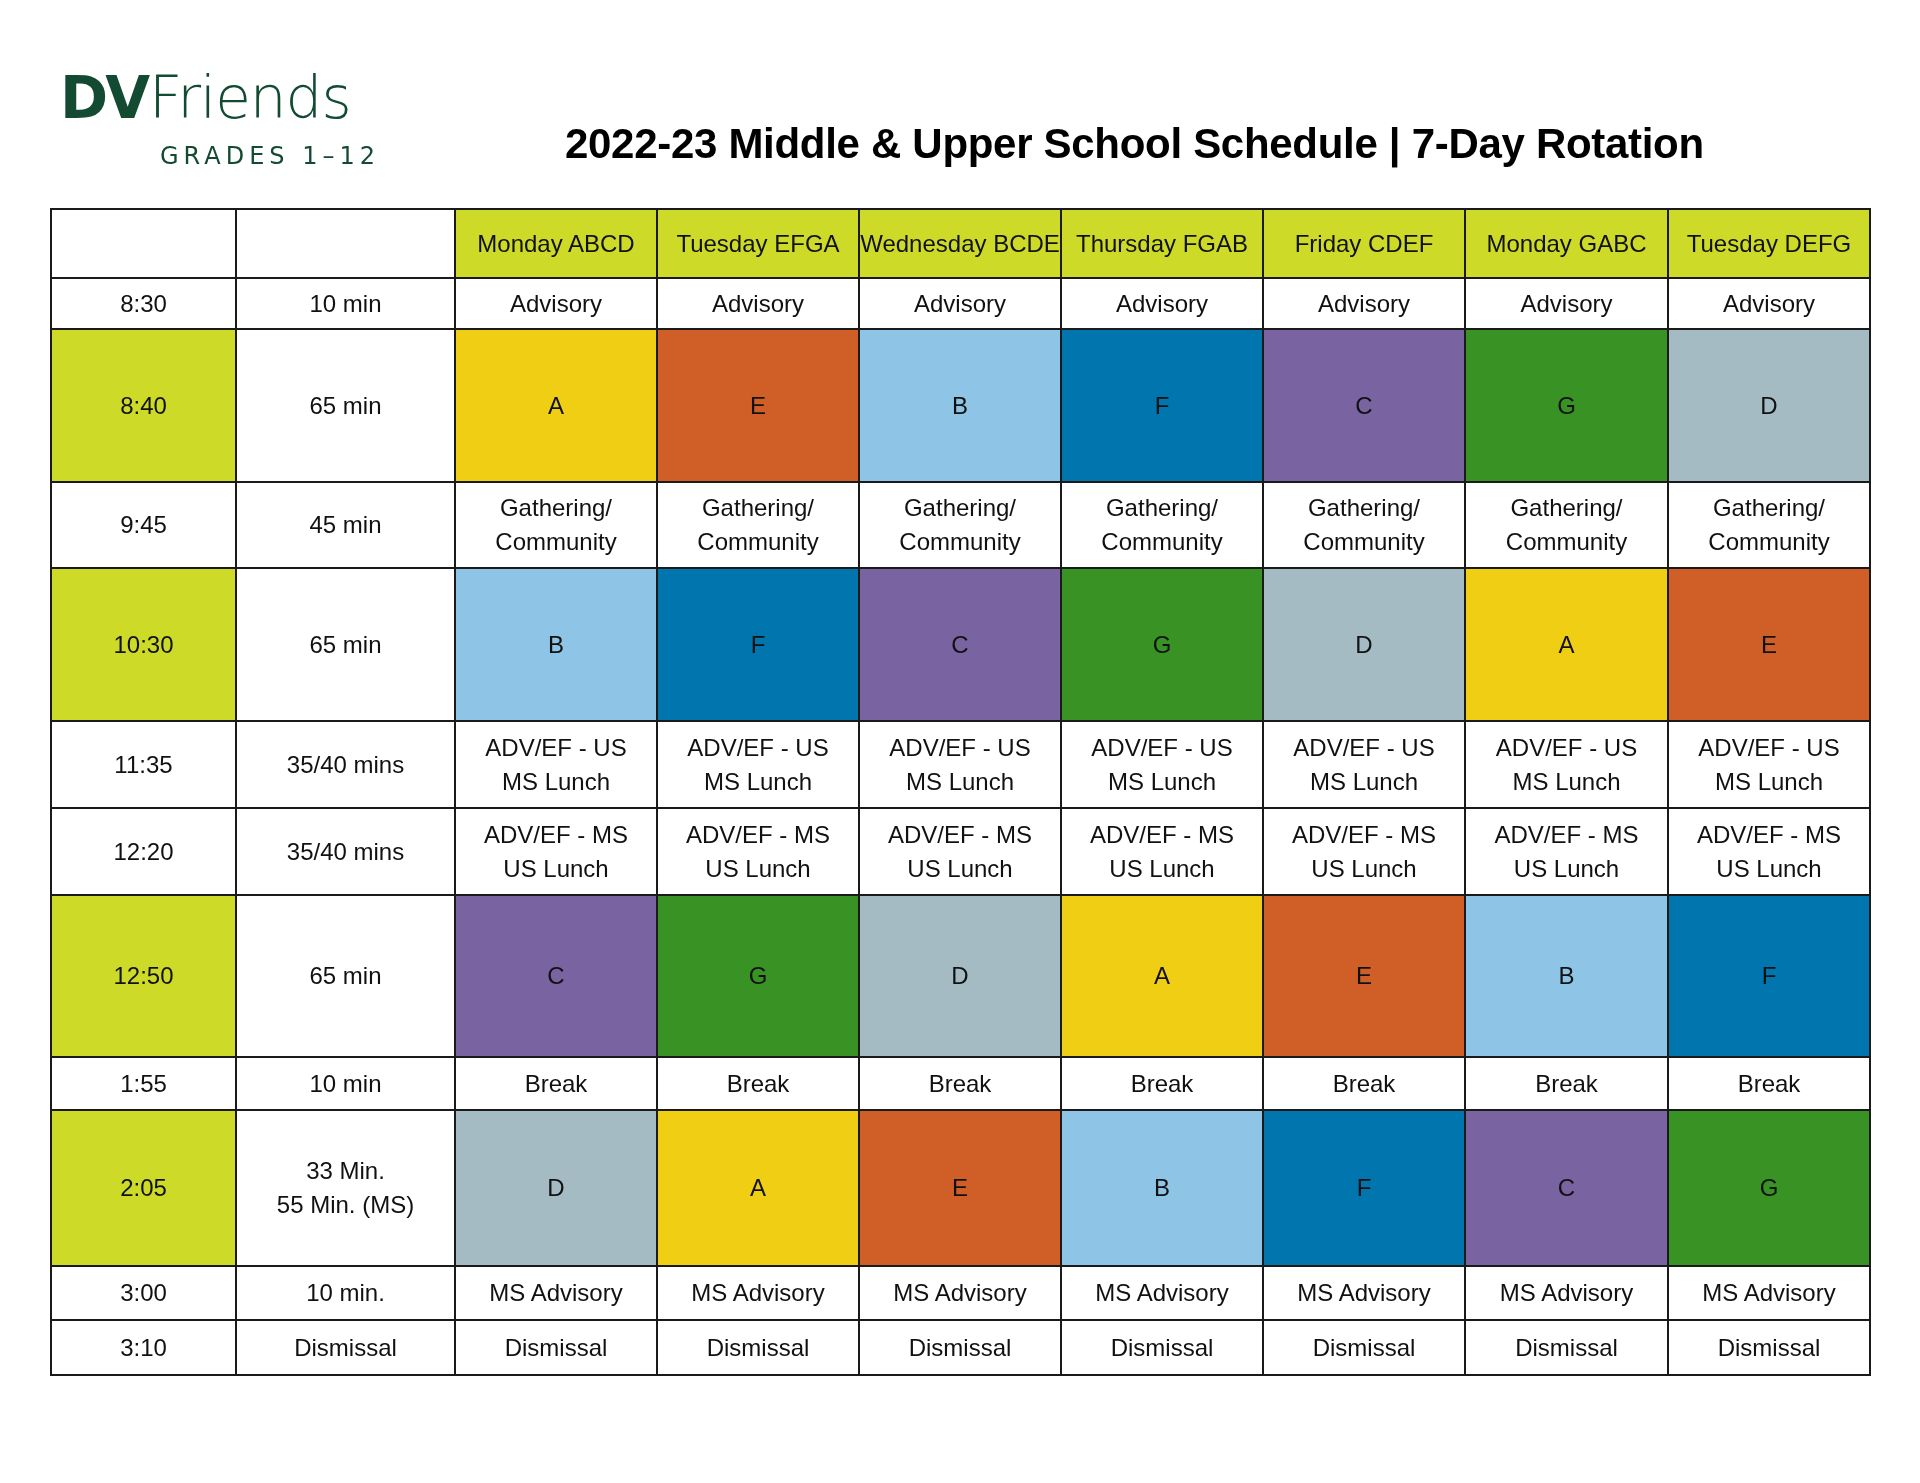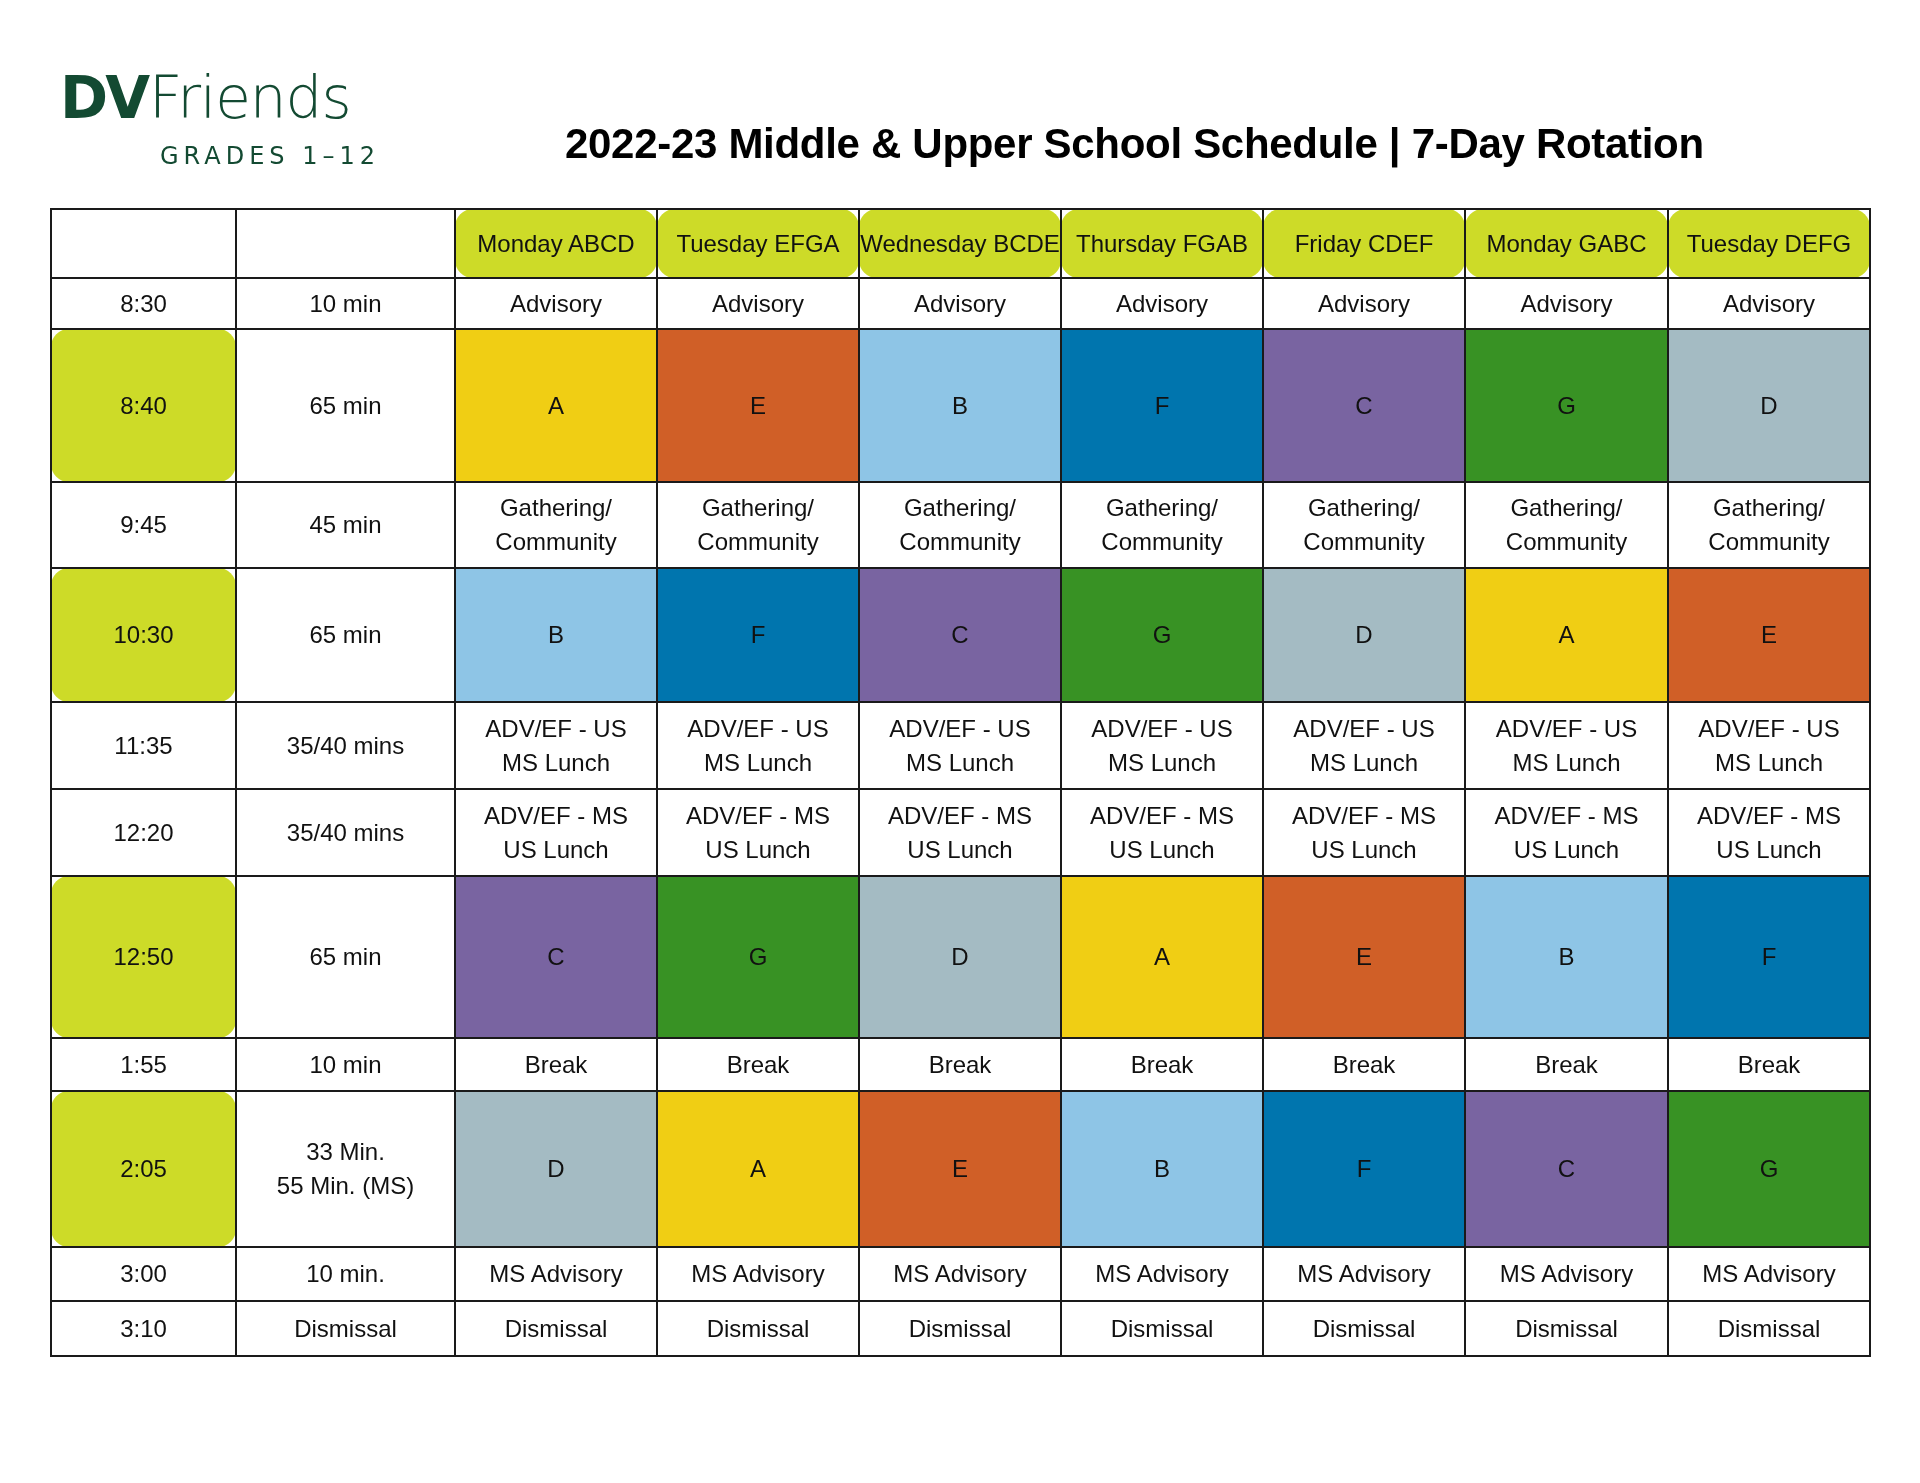--- a/index.html
+++ b/index.html
@@ -9,21 +9,21 @@
   .logo-main { font-family: "DejaVu Sans", sans-serif; font-size: 58px; line-height: 64px; letter-spacing: -1px; white-space: nowrap; }
   .logo-dv { font-weight: 900; letter-spacing: -3px; }
   .logo-friends { font-weight: 300; margin-left: 2px; margin-top: 33px; }
   .logo-sub { position: absolute; left: 100px; top: 76px; font-family: "DejaVu Sans", sans-serif; font-size: 24px; letter-spacing: 5px; white-space: nowrap; font-weight: 400; }
   .title { position: absolute; left: 565px; top: 118px; width: 1220px; font-family: "Liberation Sans", sans-serif;
            font-weight: 700; font-size: 42px; line-height: 52px; white-space: nowrap; color: #000; letter-spacing: -0.3px; }
   table.schedule { position: absolute; left: 50px; top: 208px; border-collapse: collapse; table-layout: fixed; }
   table.schedule td { border: 2px solid #1a1a1a; text-align: center; vertical-align: middle; padding: 0;
                       font-family: "Liberation Sans", sans-serif; font-size: 24px; line-height: 34px; color: #111; }
   td.hdr { font-size: 19px; }
-  .lime { background: #CDDB28; border-radius: 18px; }
+  .lime { background: #CDDB28; }
   .white { background: #ffffff; }
   .blk-A { background: #F0CE14; }
   .blk-B { background: #8EC5E6; }
   .blk-C { background: #7964A1; }
   .blk-D { background: #A4BBC3; }
   .blk-E { background: #D05F27; }
   .blk-F { background: #0075AE; }
   .blk-G { background: #389224; }
   td.block { font-size: 23px; }
   .line { display: block; }
@@ -143,21 +143,21 @@
         </td>
         <td class="white">
           <span class="line">Gathering/</span>
           <span class="line">Community</span>
         </td>
         <td class="white">
           <span class="line">Gathering/</span>
           <span class="line">Community</span>
         </td>
       </tr>
-      <tr style="height: 134px;">
+      <tr style="height: 153px;">
         <td class="lime">10:30</td>
         <td class="white">
           <span class="line">65 min</span>
         </td>
         <td class="block blk-B">
           <span class="line">B</span>
         </td>
         <td class="block blk-F">
           <span class="line">F</span>
         </td>

